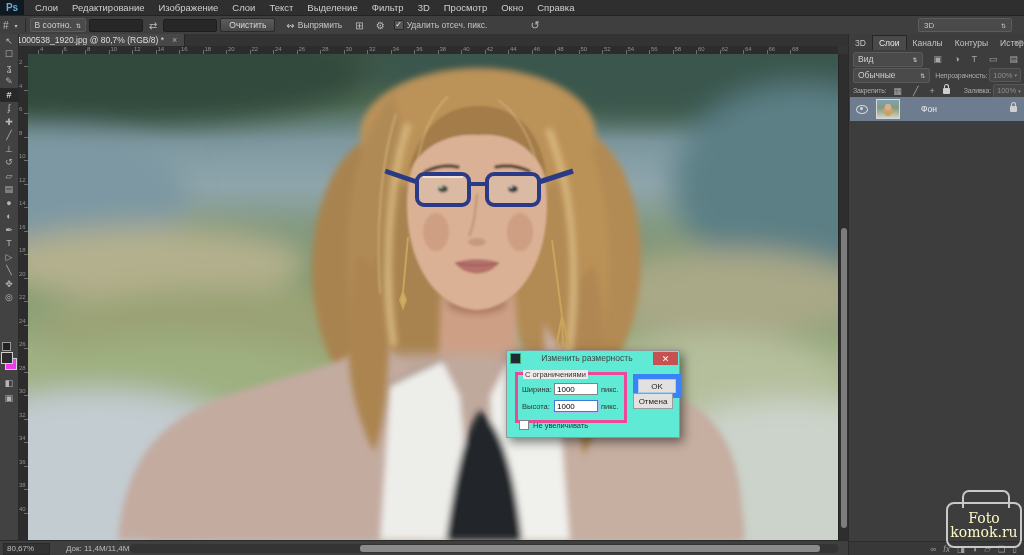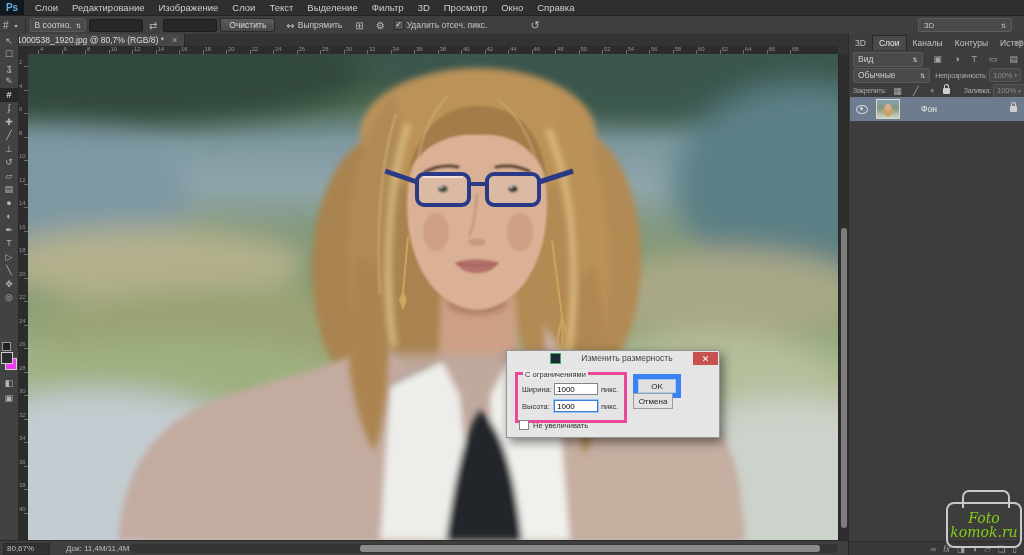--- a/index.html
+++ b/index.html
@@ -100,26 +100,26 @@
   .layer-lock{position:absolute;right:7px;}
   .pbottom{position:absolute;left:0;top:507px;width:176px;height:14px;background:#383838;border-top:1px solid #2d2d2d;
            display:flex;align-items:center;justify-content:flex-end;gap:7px;padding-right:8px;box-sizing:border-box;}
   .pbi{font-size:8.5px;color:#9c9c9c;font-style:italic;}
 
   
   .wm{left:946px;top:490px;width:76px;height:58px;z-index:30;pointer-events:none;}
   .wm-hump{position:absolute;left:16px;top:0;width:44px;height:16px;border:2px solid #c9c9c9;border-bottom:none;border-radius:7px 7px 0 0;}
   .wm-body{position:absolute;left:0;top:12px;width:72px;height:42px;border:2px solid #c9c9c9;border-radius:8px;
            display:flex;flex-direction:column;align-items:center;justify-content:center;}
-  .wm-t1,.wm-t2{font-family:"DejaVu Serif",serif;font-style:italic;color:#84cc16;line-height:1;}
+  .wm-t1,.wm-t2{font-family:"DejaVu Serif",serif;color:#fef9c3;line-height:1;}
   .wm-t1{font-size:14px;} .wm-t2{font-size:14px;}
 
   
-  .dialog{left:506px;top:350px;width:172px;height:86px;background:#e5e5e5;border:1px solid #969696;
-          box-shadow:3px 4px 10px rgba(0,0,0,0.5);font-size:8px;color:#333;z-index:20;padding-left:40px;}
+  .dialog{left:506px;top:350px;width:172px;height:86px;background:#5eead4;border:1px solid #969696;
+          box-shadow:3px 4px 10px rgba(0,0,0,0.5);font-size:8px;color:#333;z-index:20;}
   .dlg-title{height:14px;display:flex;align-items:center;}
   .dlg-icon{width:9px;height:9px;margin-left:3px;background:#1c2b36;border:1px solid #4a6;}
   .dlg-caption{flex:1;text-align:center;font-size:8.5px;color:#444;}
   .dlg-close{width:25px;height:13px;background:#c75050;color:#fff;display:flex;align-items:center;justify-content:center;
              font-size:9px;margin:1px 1px 0 0;}
   .groupbox{position:absolute;left:8px;top:21px;width:106px;height:45px;border:3px solid #ec4899;}
   .grouplabel{position:absolute;left:5px;top:-5px;background:#edebea;padding:0 2px;font-size:7.5px;}
   .dlg-row{position:absolute;left:4px;display:flex;align-items:center;}
   .dlg-lab{width:32px;font-size:7.5px;}
   .dlg-input{width:38px;height:10px;background:#fff;border:1px solid #848484;font-size:8px;padding:0 2px;

